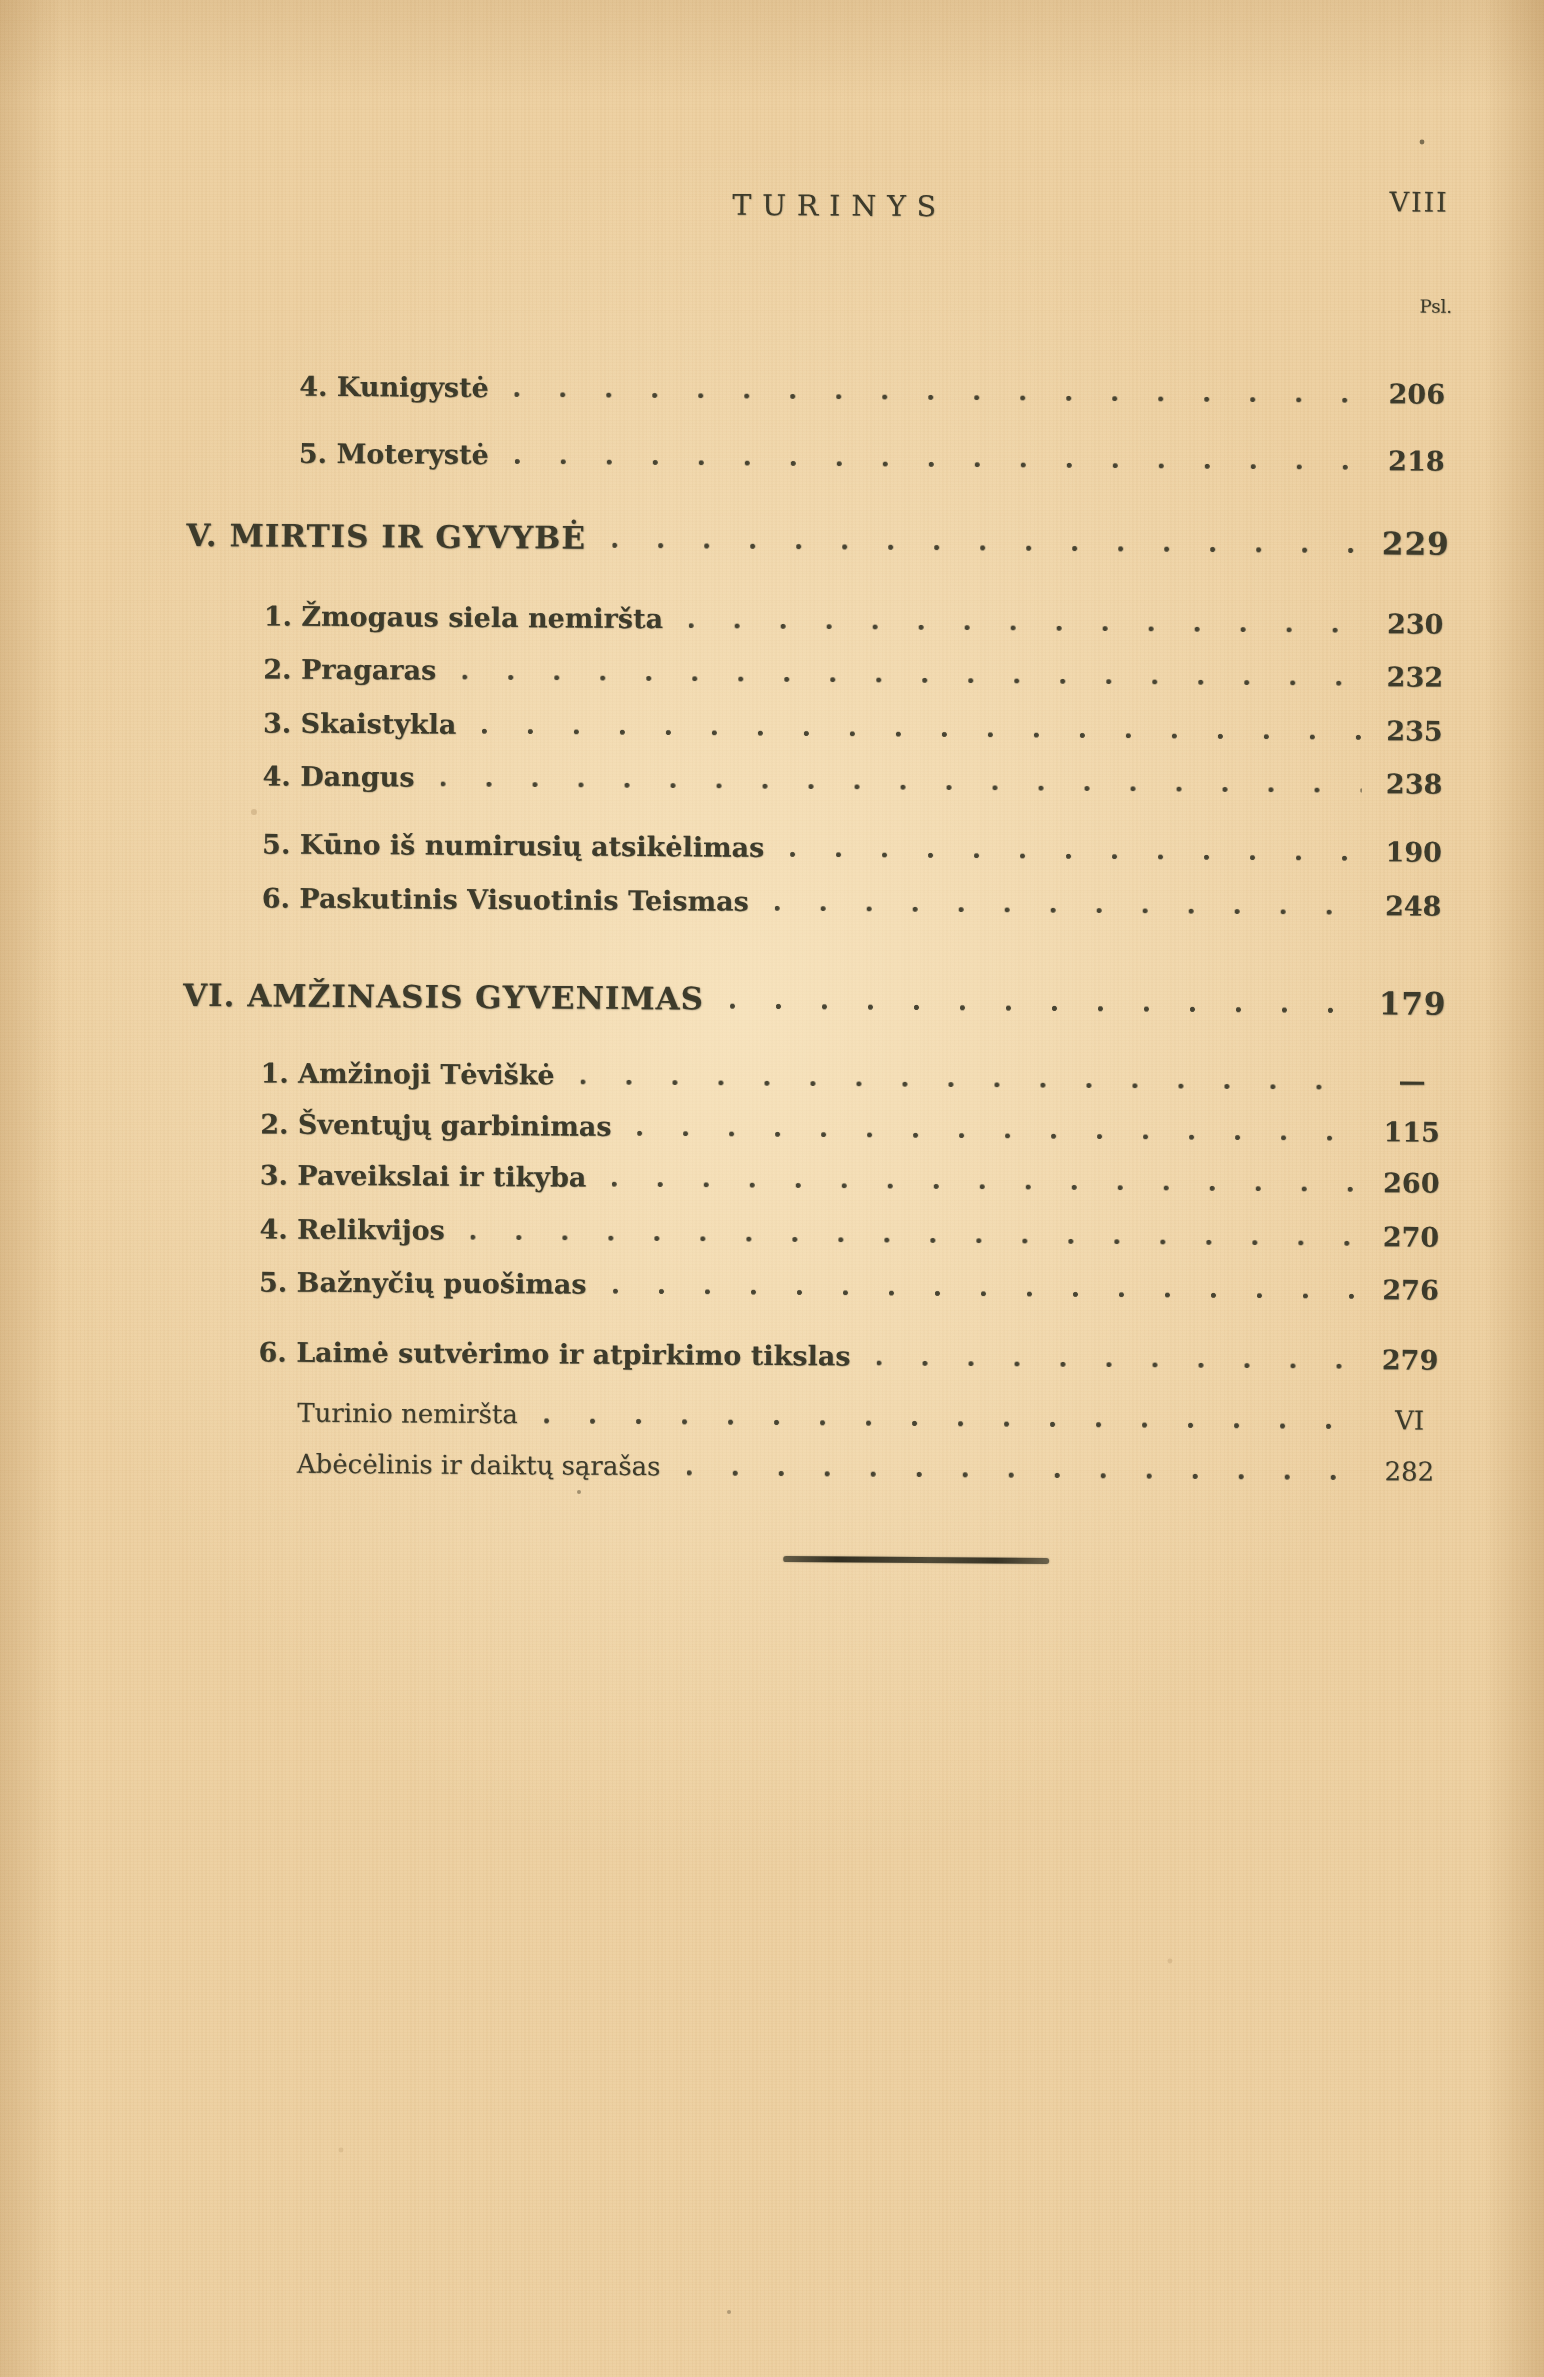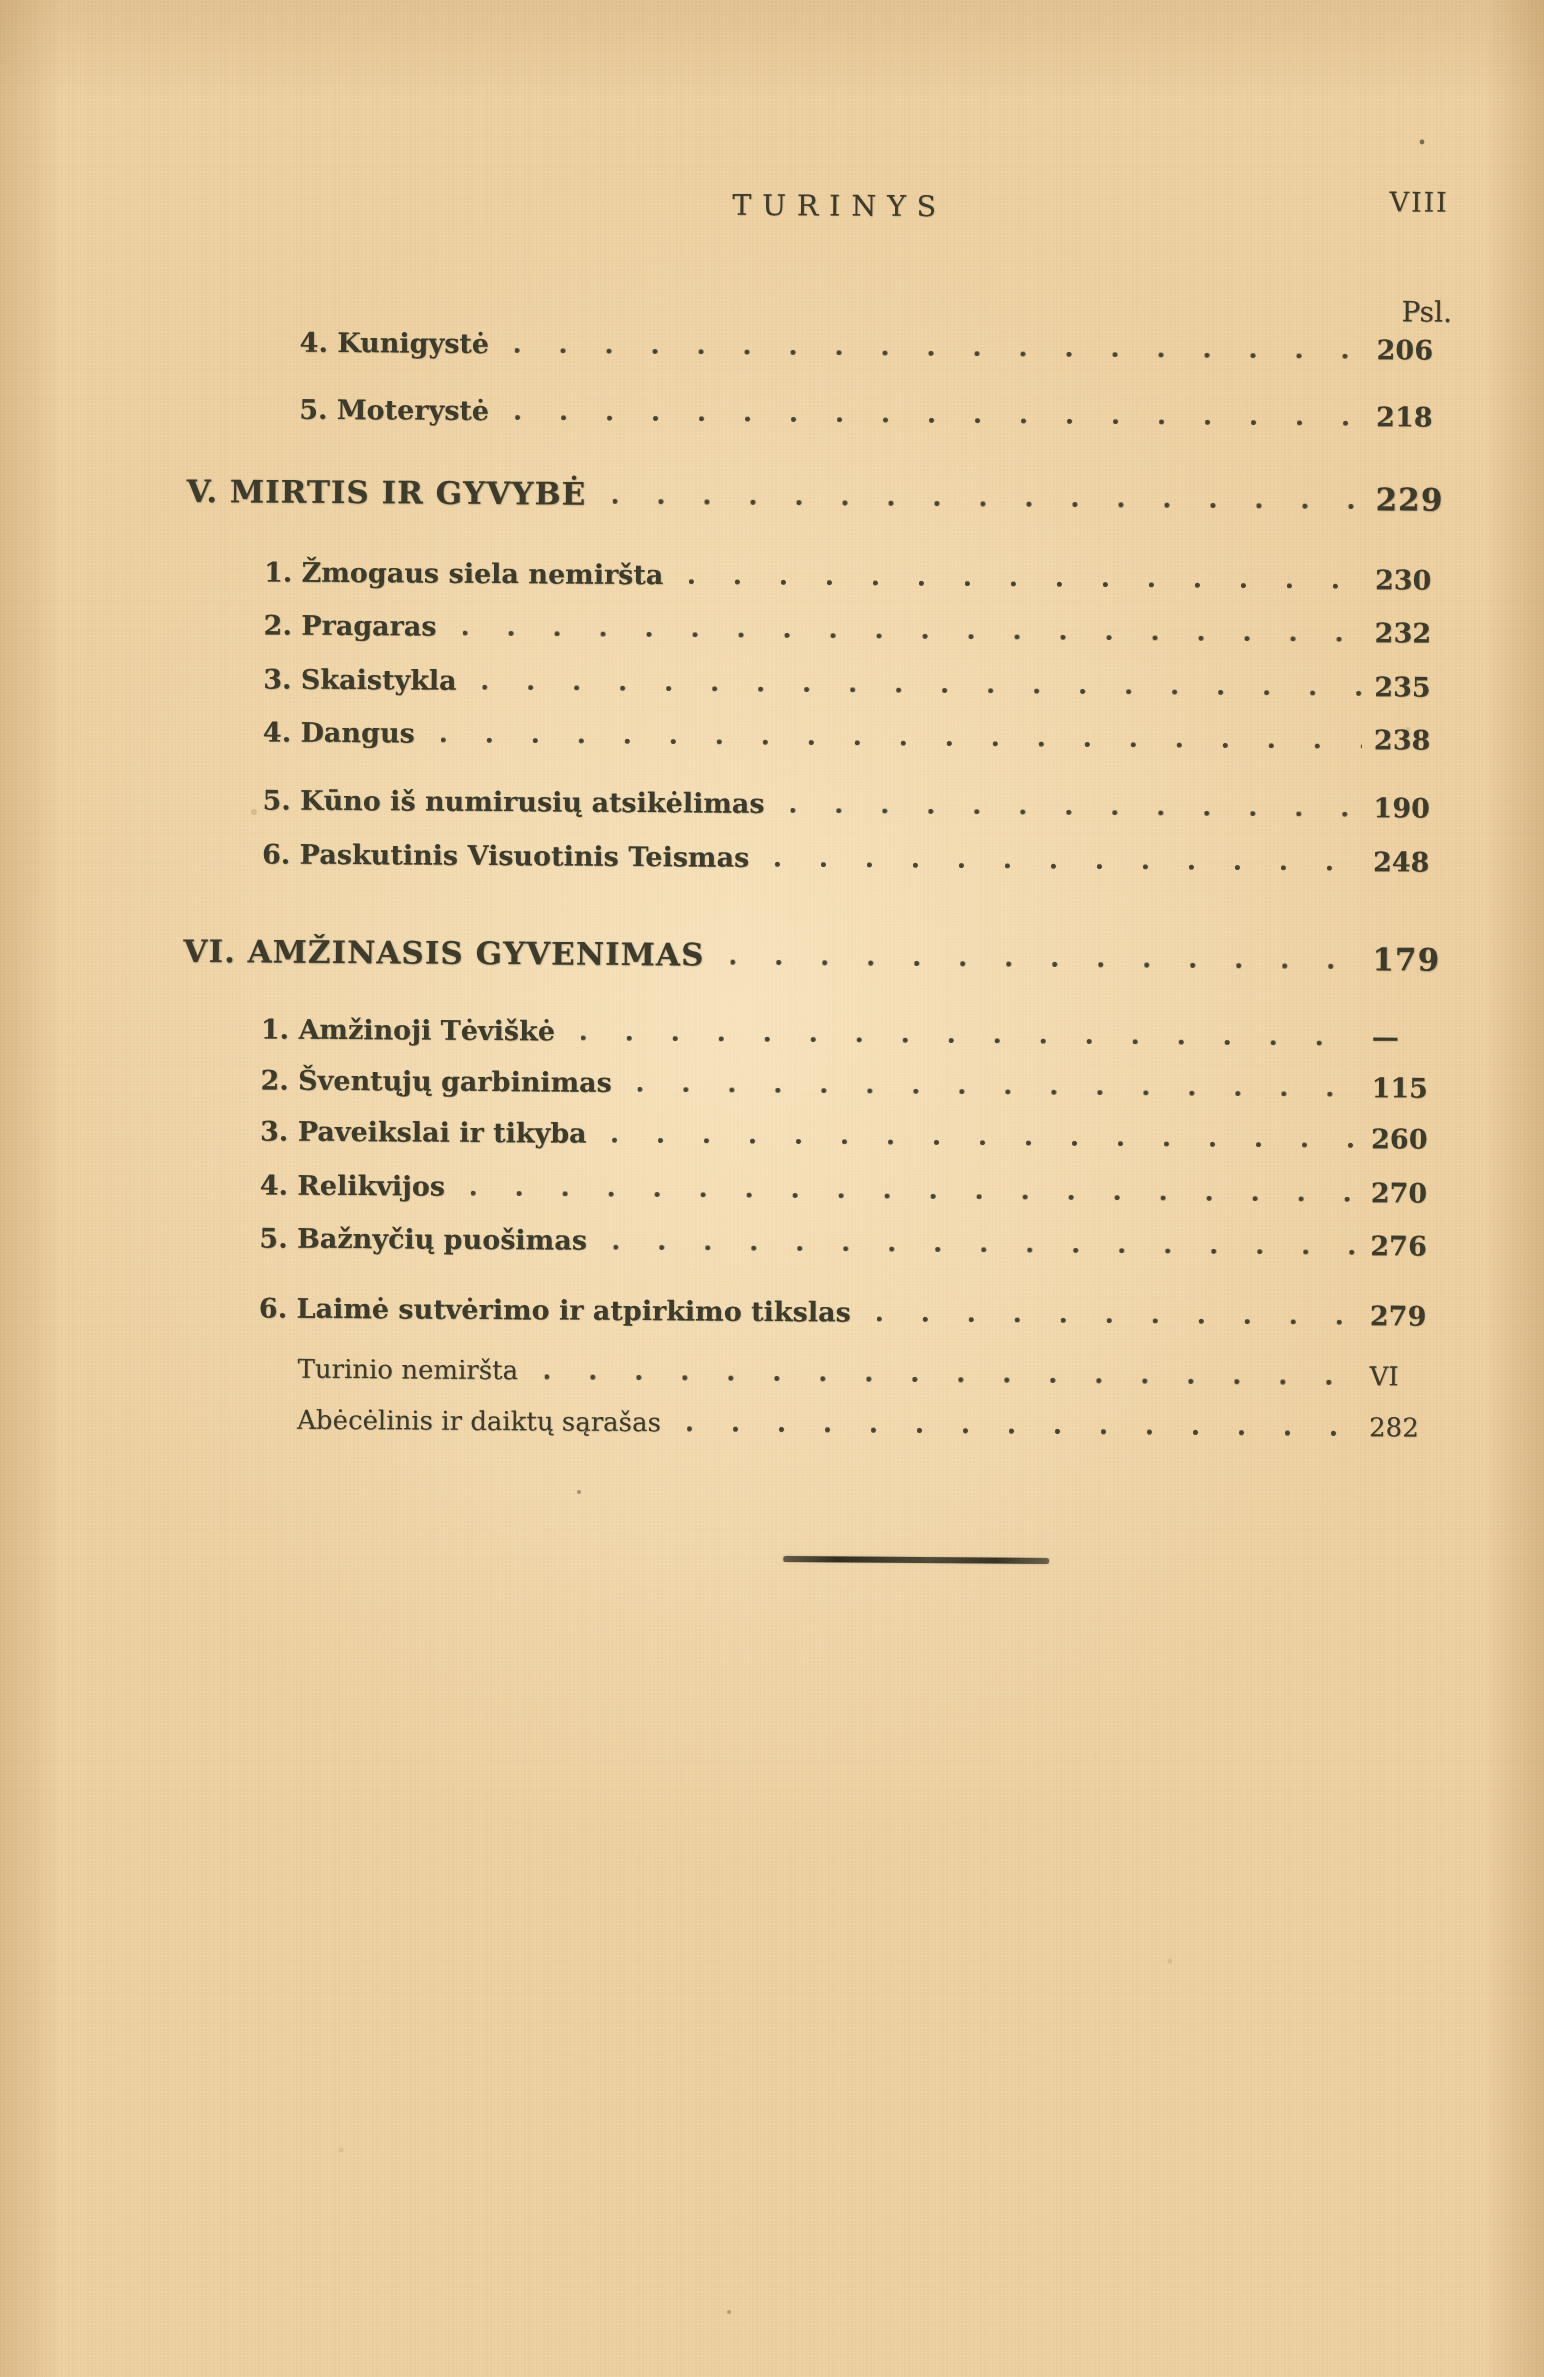--- a/index.html
+++ b/index.html
@@ -28,21 +28,21 @@
     color: #3d3b2b;
   }
   .row {
     position: absolute;
     display: flex;
     align-items: flex-end;
     white-space: nowrap;
     text-shadow: 0.5px 0.5px 1px rgba(61,59,43,0.45);
   }
   .row .lbl { flex: 0 0 auto; }
-  .row .pg  { flex: 0 0 auto; min-width: 81px; text-align: left; }
+  .row .pg  { flex: 0 0 auto; min-width: 81px; text-align: center; margin-top: 44px; }
   .row .leader {
     flex: 1 1 auto;
     height: 6.7px;
     margin: 0 12.4px 5.7px 26px;
     background-image: radial-gradient(circle at 2.4px 3.3px, rgba(58,56,40,0.92) 2.1px, rgba(58,56,40,0) 2.9px);
     background-size: 46px 6.7px;
     background-repeat: repeat-x;
   }
   .item, .deep {
     left: 261px; right: 92px;
@@ -69,21 +69,21 @@
   }
   .hdr-page {
     position: absolute;
     top: 182px; right: 102px;
     font-size: 27px; font-weight: 400; letter-spacing: 1.9px;
     text-shadow: 0.5px 0.5px 1px rgba(61,59,43,0.5);
   }
   .col-label {
     position: absolute;
     top: 291px; right: 98px;
-    font-size: 28px; font-weight: 400;
+    font-size: 18px; font-weight: 400;
     text-shadow: 0.5px 0.5px 1px rgba(61,59,43,0.5);
   }
   .rule {
     position: absolute;
     top: 1556px; left: 787px;
     width: 266px; height: 6.2px;
     background: linear-gradient(90deg, rgba(52,50,36,0.75), rgba(40,38,26,0.95) 20%, rgba(52,50,36,0.85) 55%, rgba(40,38,26,0.92) 80%, rgba(52,50,36,0.7));
     border-radius: 3.3px;
     box-shadow: 0 0 1.4px rgba(52,50,36,0.5);
   }

